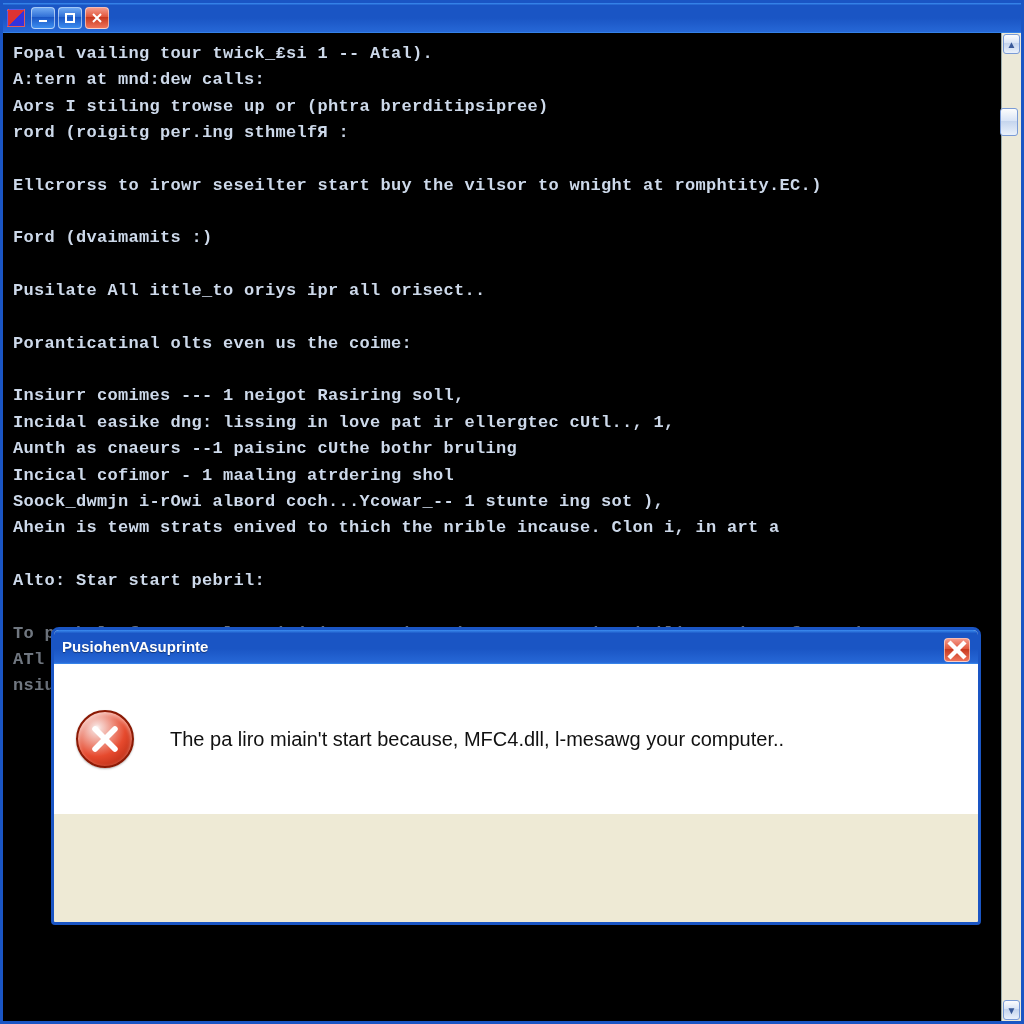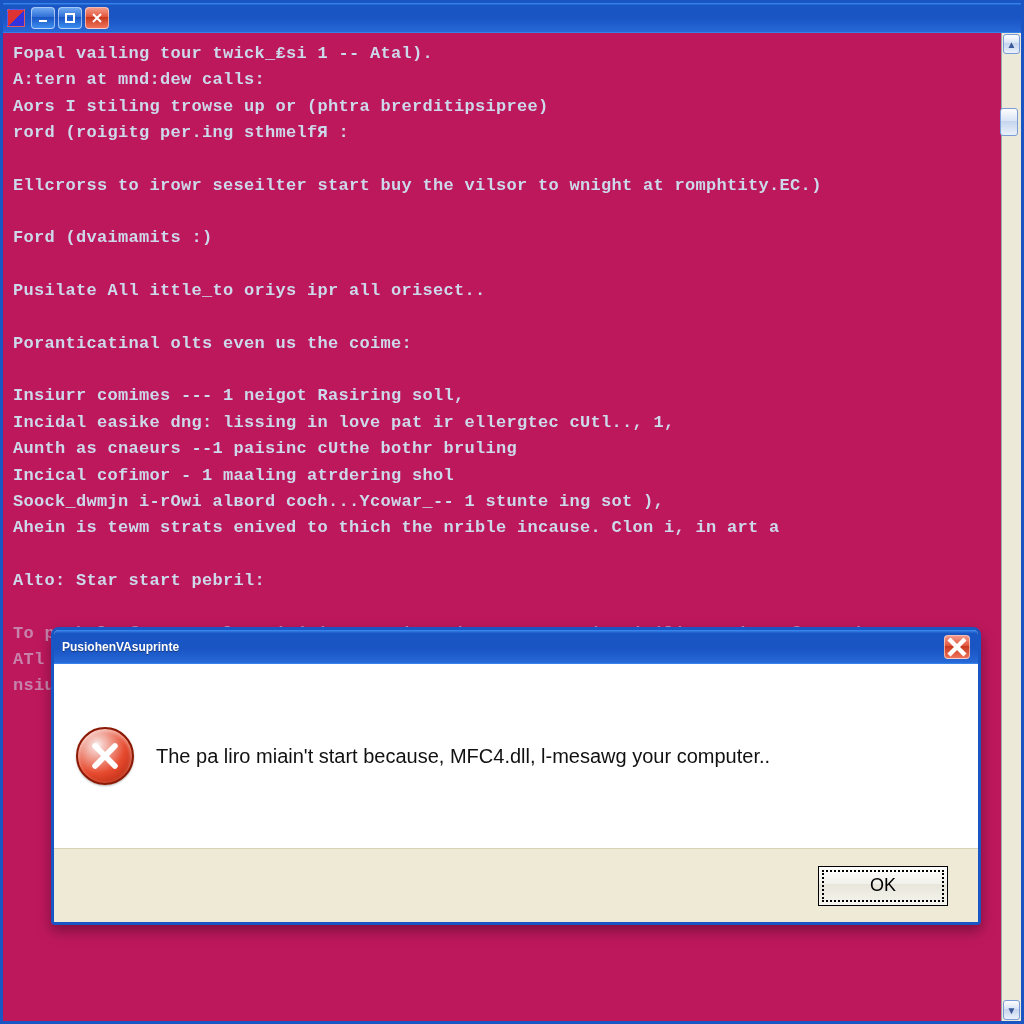--- a/index.html
+++ b/index.html
@@ -45,21 +45,21 @@
   .win-btn svg { width: 12px; height: 12px; }
 
   .client {
     flex: 1;
     display: flex;
     position: relative;
     background: #ece9d8;
   }
   .console {
     flex: 1;
-    background: #be185d;
+    background: #000000;
     color: #cdd9ea;
     font-family: "Consolas","Courier New",monospace;
     font-size: 17px;
     line-height: 1.55;
     letter-spacing: .3px;
     padding: 8px 10px;
     white-space: pre-wrap;
     overflow: hidden;
     font-weight: 600;
   }
@@ -91,39 +91,39 @@
     border: 3px solid #1a55c4;
     border-radius: 8px 8px 4px 4px;
     background: #eeead5;
     box-shadow: 0 6px 14px rgba(0,0,0,.35);
     display: flex; flex-direction: column;
     overflow: hidden;
   }
   .dialog .dlg-titlebar {
     height: 34px;
     background: linear-gradient(to bottom,#3b8df0 0%,#1a55c4 10%,#1a55c4 55%,#2667d6 95%,#3b8df0 100%);
-    display: flex; align-items: center;
+    display: flex; align-items: flex-start;
     padding: 8px 8px;
-    color: white; font-size: 12px; font-weight: bold;
+    color: white; font-size: 15px; font-weight: bold;
     text-shadow: 0 1px 1px rgba(0,0,0,.4);
   }
   .dialog .dlg-titlebar .spacer { flex: 1; }
   .dialog .close-btn {
     width: 26px; height: 24px; border-radius: 4px;
     border: 1px solid #fff8;
     background: linear-gradient(to bottom,#f49a8a,#e1553b 45%,#c7381e 46%,#ef735a);
     display: flex; align-items: center; justify-content: center;
     cursor: pointer;
   }
   .dialog .body {
     background: white;
     padding: 26px 26px 26px 22px;
     display: flex; align-items: center;
-    gap: 22px;
-    height: 184px;
+    gap: 36px;
+    height: 150px;
   }
   .dialog .body .msg {
     font-size: 20px; color: #111;
     line-height: 1.45;
   }
   .error-icon {
     width: 58px; height: 58px; flex-shrink: 0;
     border-radius: 50%;
     background: radial-gradient(circle at 35% 30%, #fff 0%, #f6d5d0 8%, #e64a2e 55%, #a31d06 100%);
     border: 2px solid #8a1a05;
@@ -227,17 +227,14 @@
       </div>
     </div>
     <div class="body">
       <div class="error-icon">
         <svg viewBox="0 0 24 24">
             <path d="M5 5 L19 19 M19 5 L5 19" stroke="white" stroke-width="4" stroke-linecap="round"></path>
           </svg>
       </div>
       <div class="msg">The pa liro miain't start because, MFC4.dll, l-mesawg your computer..</div>
     </div>
-    <div class="footer">
-      <button class="ok-btn">OK</button>
-    </div>
   </div>
 </div>
 
 </body></html>

